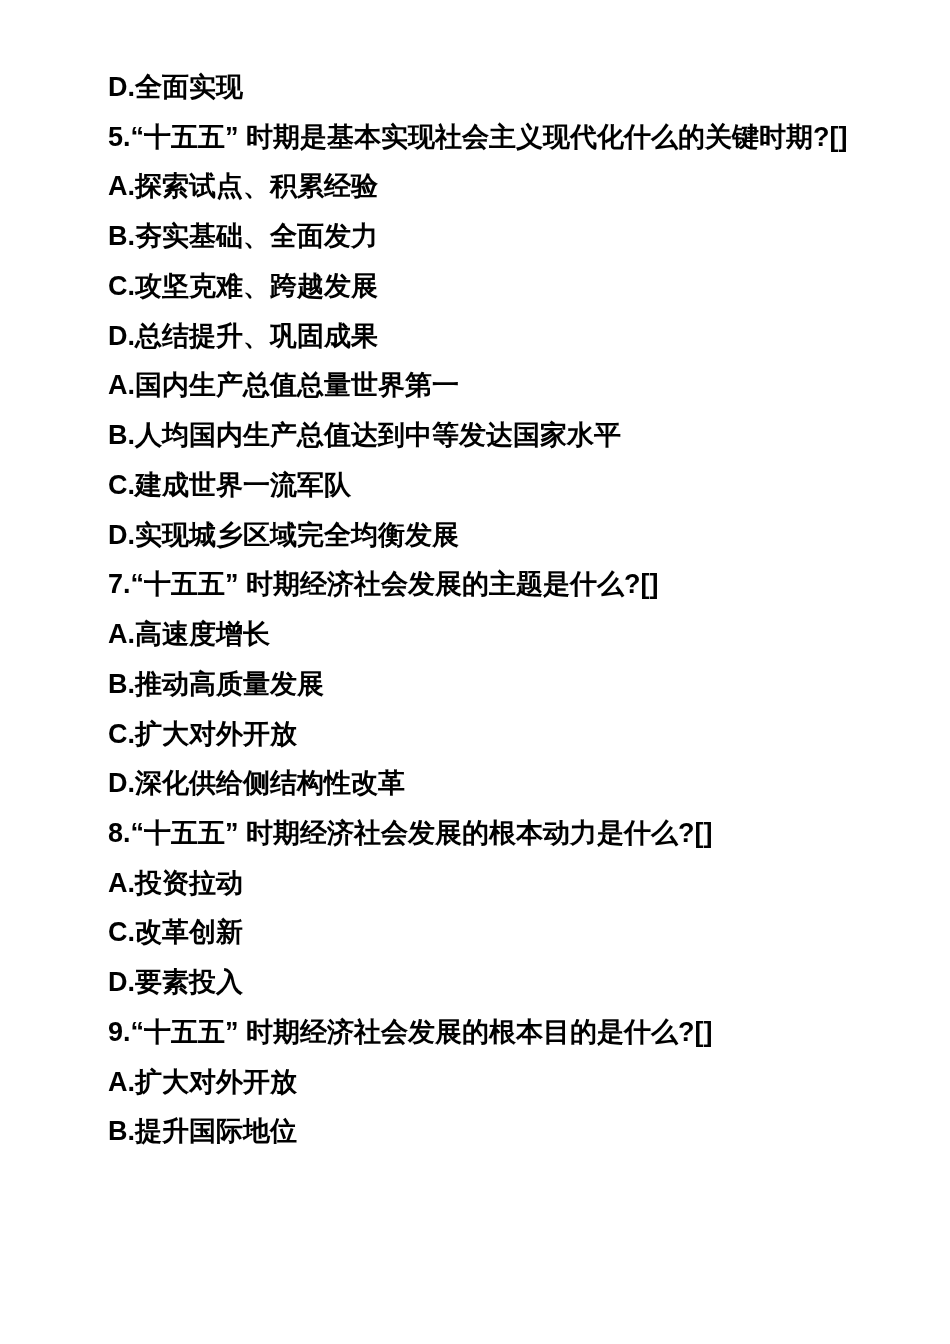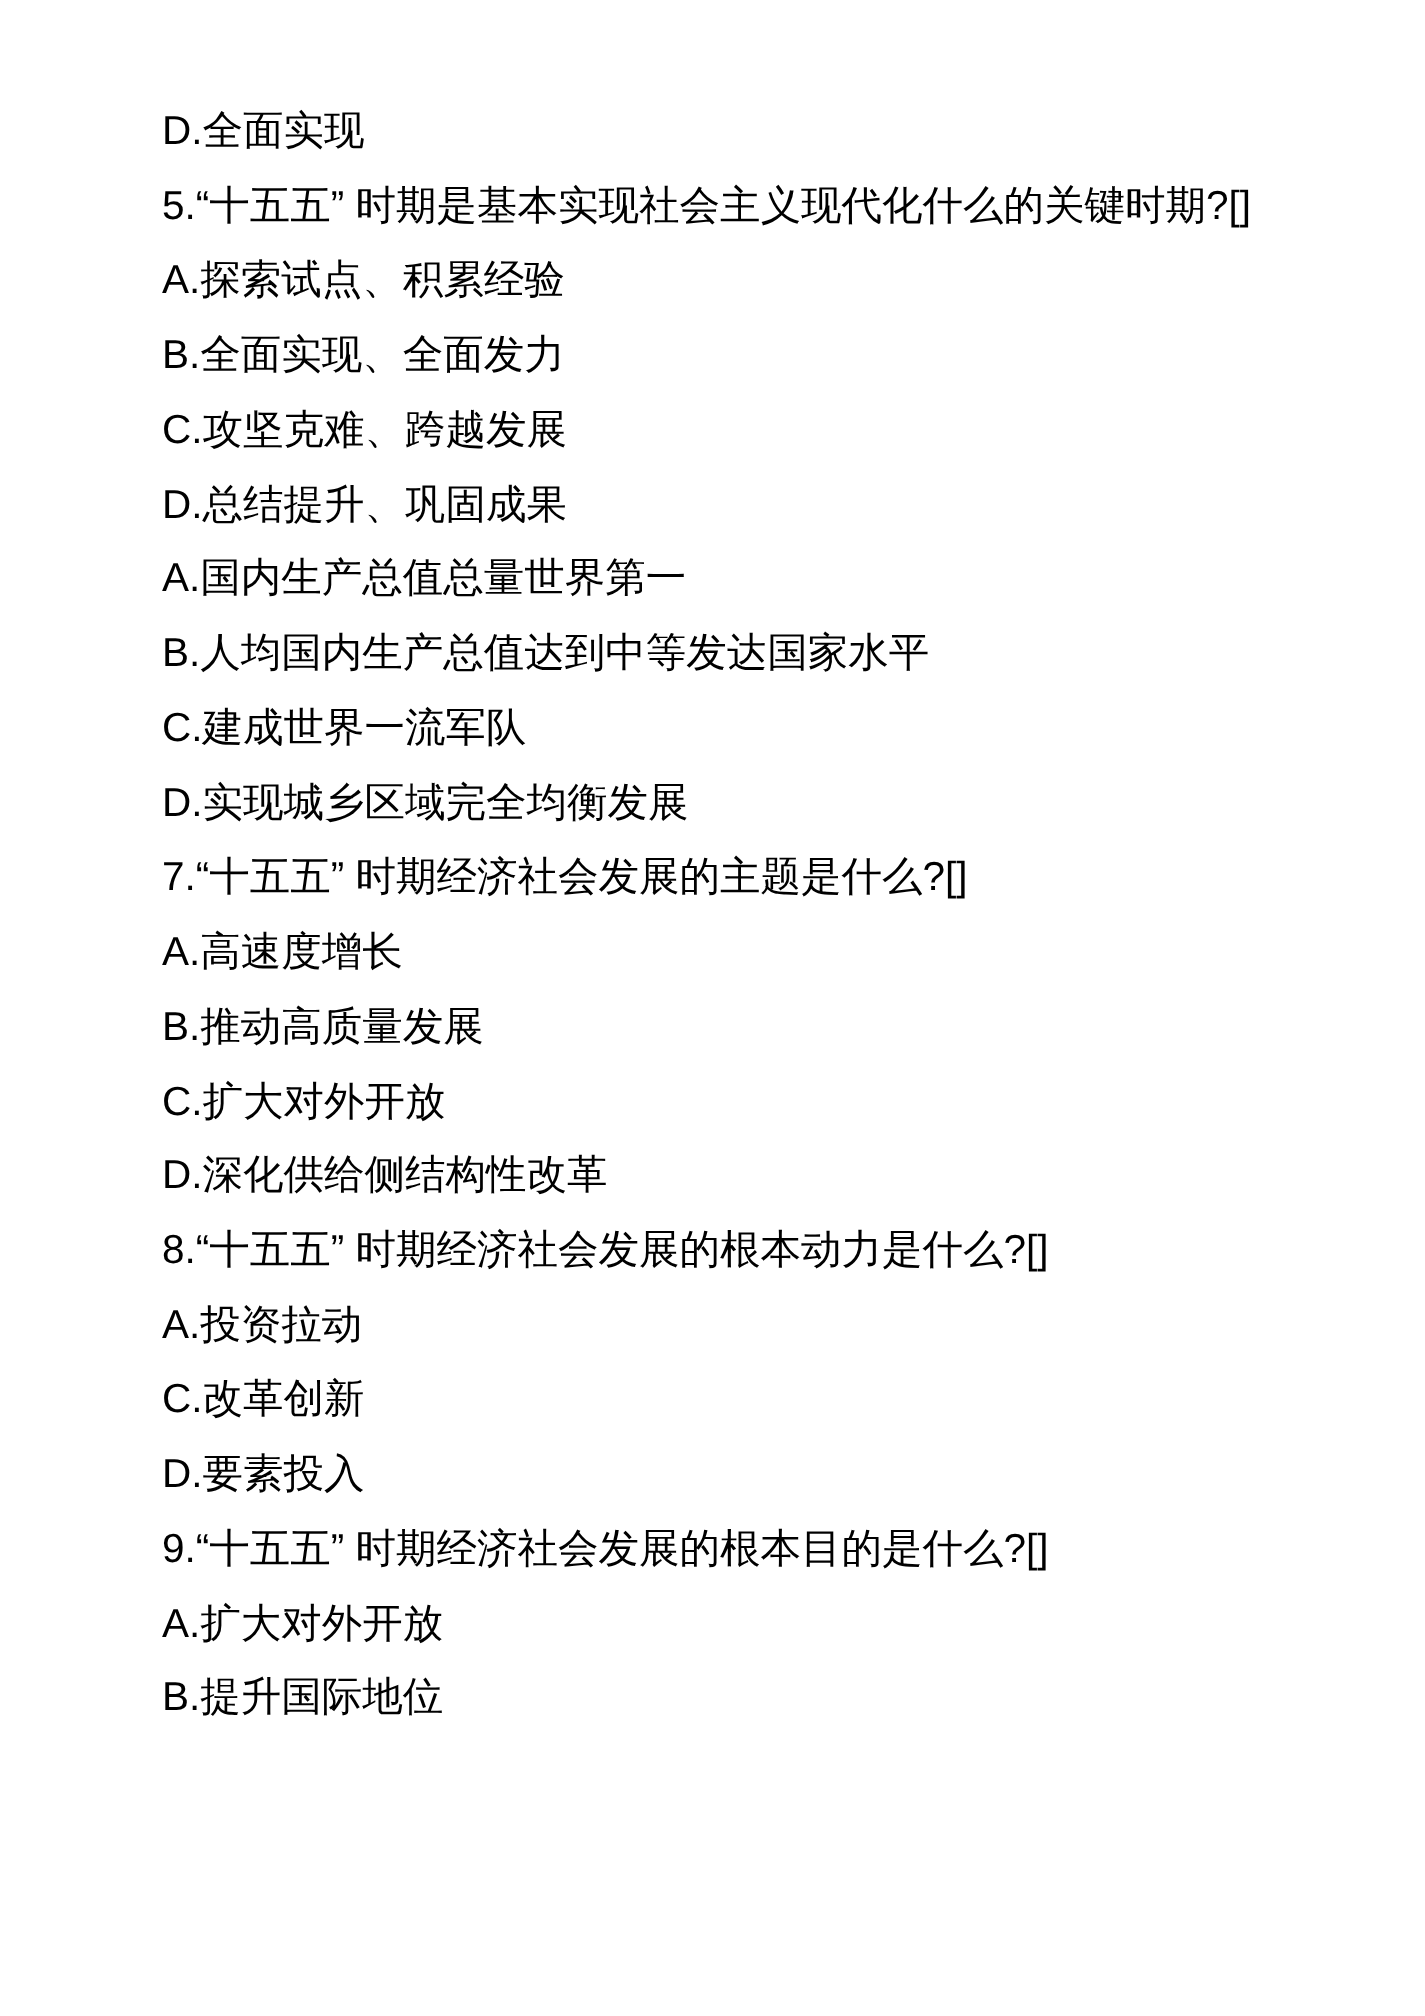--- a/index.html
+++ b/index.html
@@ -11,20 +11,21 @@
     width: 950px;
     height: 1344px;
     overflow: hidden;
     font-family: "Liberation Sans", sans-serif;
   }
   .page {
     position: relative;
     width: 950px;
     height: 1344px;
     background: #ffffff;
+    font-weight: bold;
   }
   .text-block {
     position: absolute;
     left: 108px;
     top: 63px;
   }
   .line {
     font-size: 27px;
     line-height: 49.74px;
     color: #000000;
@@ -33,21 +34,21 @@
   }
 </style>
 </head>
 <body>
 
 <div class="page">
   <div class="text-block">
       <div class="line">D.全面实现</div>
       <div class="line">5.“十五五” 时期是基本实现社会主义现代化什么的关键时期?[]</div>
       <div class="line">A.探索试点、积累经验</div>
-      <div class="line">B.全面实现、全面发力</div>
+      <div class="line">B.夯实基础、全面发力</div>
       <div class="line">C.攻坚克难、跨越发展</div>
       <div class="line">D.总结提升、巩固成果</div>
       <div class="line">A.国内生产总值总量世界第一</div>
       <div class="line">B.人均国内生产总值达到中等发达国家水平</div>
       <div class="line">C.建成世界一流军队</div>
       <div class="line">D.实现城乡区域完全均衡发展</div>
       <div class="line">7.“十五五” 时期经济社会发展的主题是什么?[]</div>
       <div class="line">A.高速度增长</div>
       <div class="line">B.推动高质量发展</div>
       <div class="line">C.扩大对外开放</div>

